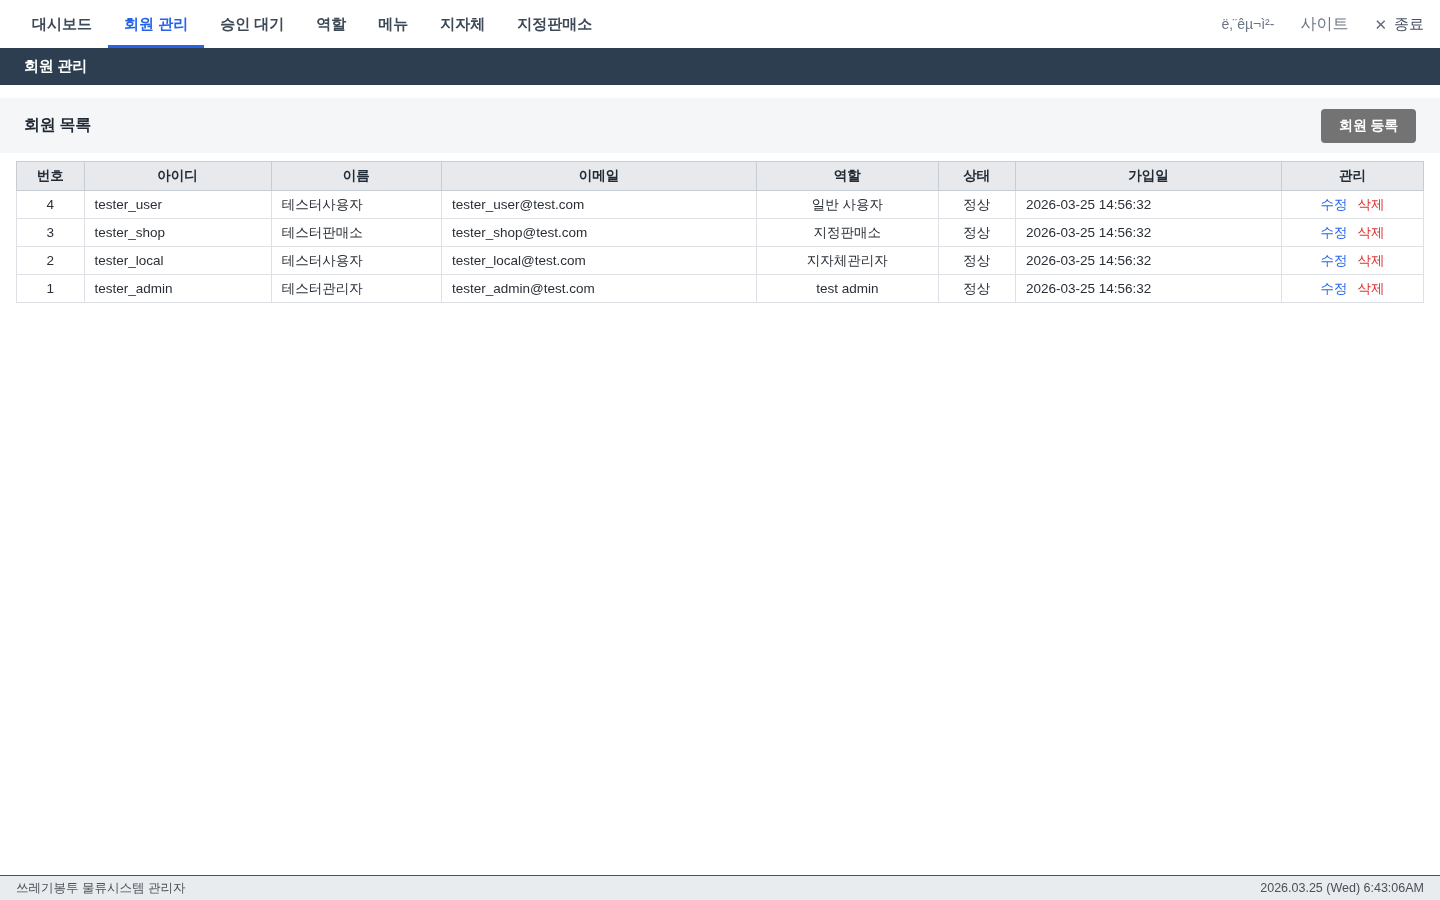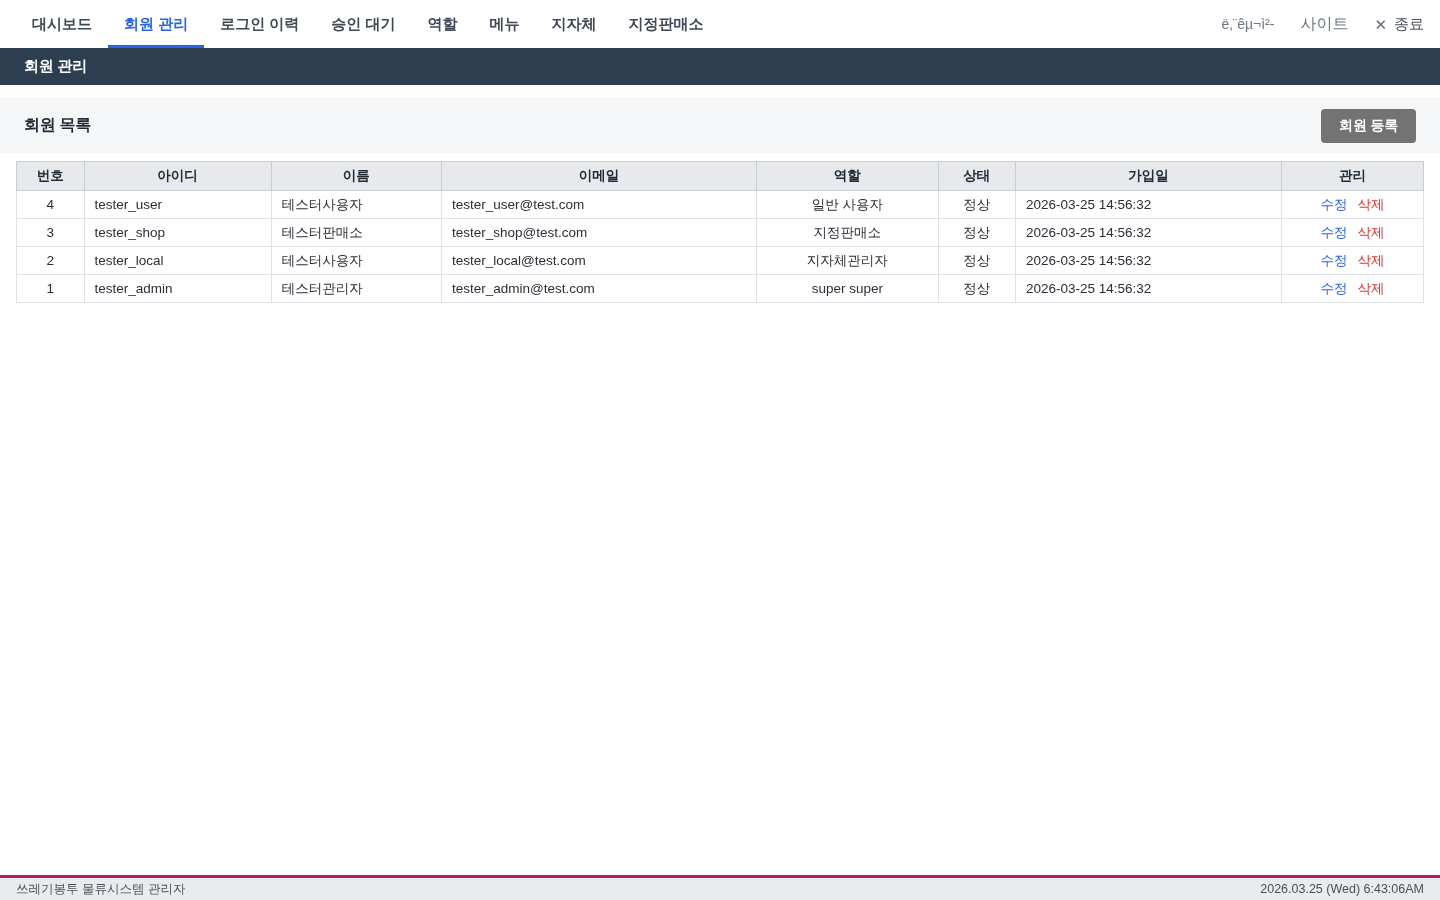--- a/index.html
+++ b/index.html
@@ -84,34 +84,33 @@
   .col-joined { width:18.9%; }
   .col-manage { width:10.1%; }
   td.c-center { text-align:center; }
   td.c-left   { text-align:left; }
   .link-edit   { color:#2563eb; cursor:pointer; margin-right:10px; }
   .link-delete { color:#e03131; cursor:pointer; }
 
   
   .footer {
     position:absolute; left:0; bottom:0; width:100%; height:25px;
-    background:#e9ecef; border-top:3px solid #be185d;
+    background:#e9ecef; border-top:1px solid #be185d;
     display:flex; align-items:center; justify-content:space-between;
     padding:0 16px; font-size:12.5px; color:#495057;
   }
 </style>
 </head>
 <body>
 
 <header class="topbar">
 
   <nav class="nav">
     <div class="nav-item">대시보드</div>
     <div class="nav-item active">회원 관리</div>
-    <div class="nav-item">로그인 이력</div>
     <div class="nav-item">승인 대기</div>
     <div class="nav-item">역할</div>
     <div class="nav-item">메뉴</div>
     <div class="nav-item">지자체</div>
     <div class="nav-item">지정판매소</div>
   </nav>
 
   <div class="topbar-right">
     <span class="org-label">ë‚¨êµ¬ì²-</span>
     <span class="site-link">사이트</span>
@@ -190,21 +189,21 @@
         <td class="c-left">2026-03-25 14:56:32</td>
         <td class="c-center">
           <span class="link-edit">수정</span><span class="link-delete">삭제</span>
         </td>
       </tr>
       <tr>
         <td class="c-center">1</td>
         <td class="c-left">tester_admin</td>
         <td class="c-left">테스터관리자</td>
         <td class="c-left">tester_admin@test.com</td>
-        <td class="c-center">super super</td>
+        <td class="c-center">test admin</td>
         <td class="c-center">정상</td>
         <td class="c-left">2026-03-25 14:56:32</td>
         <td class="c-center">
           <span class="link-edit">수정</span><span class="link-delete">삭제</span>
         </td>
       </tr>
     </tbody>
   </table>
 </div>
 

